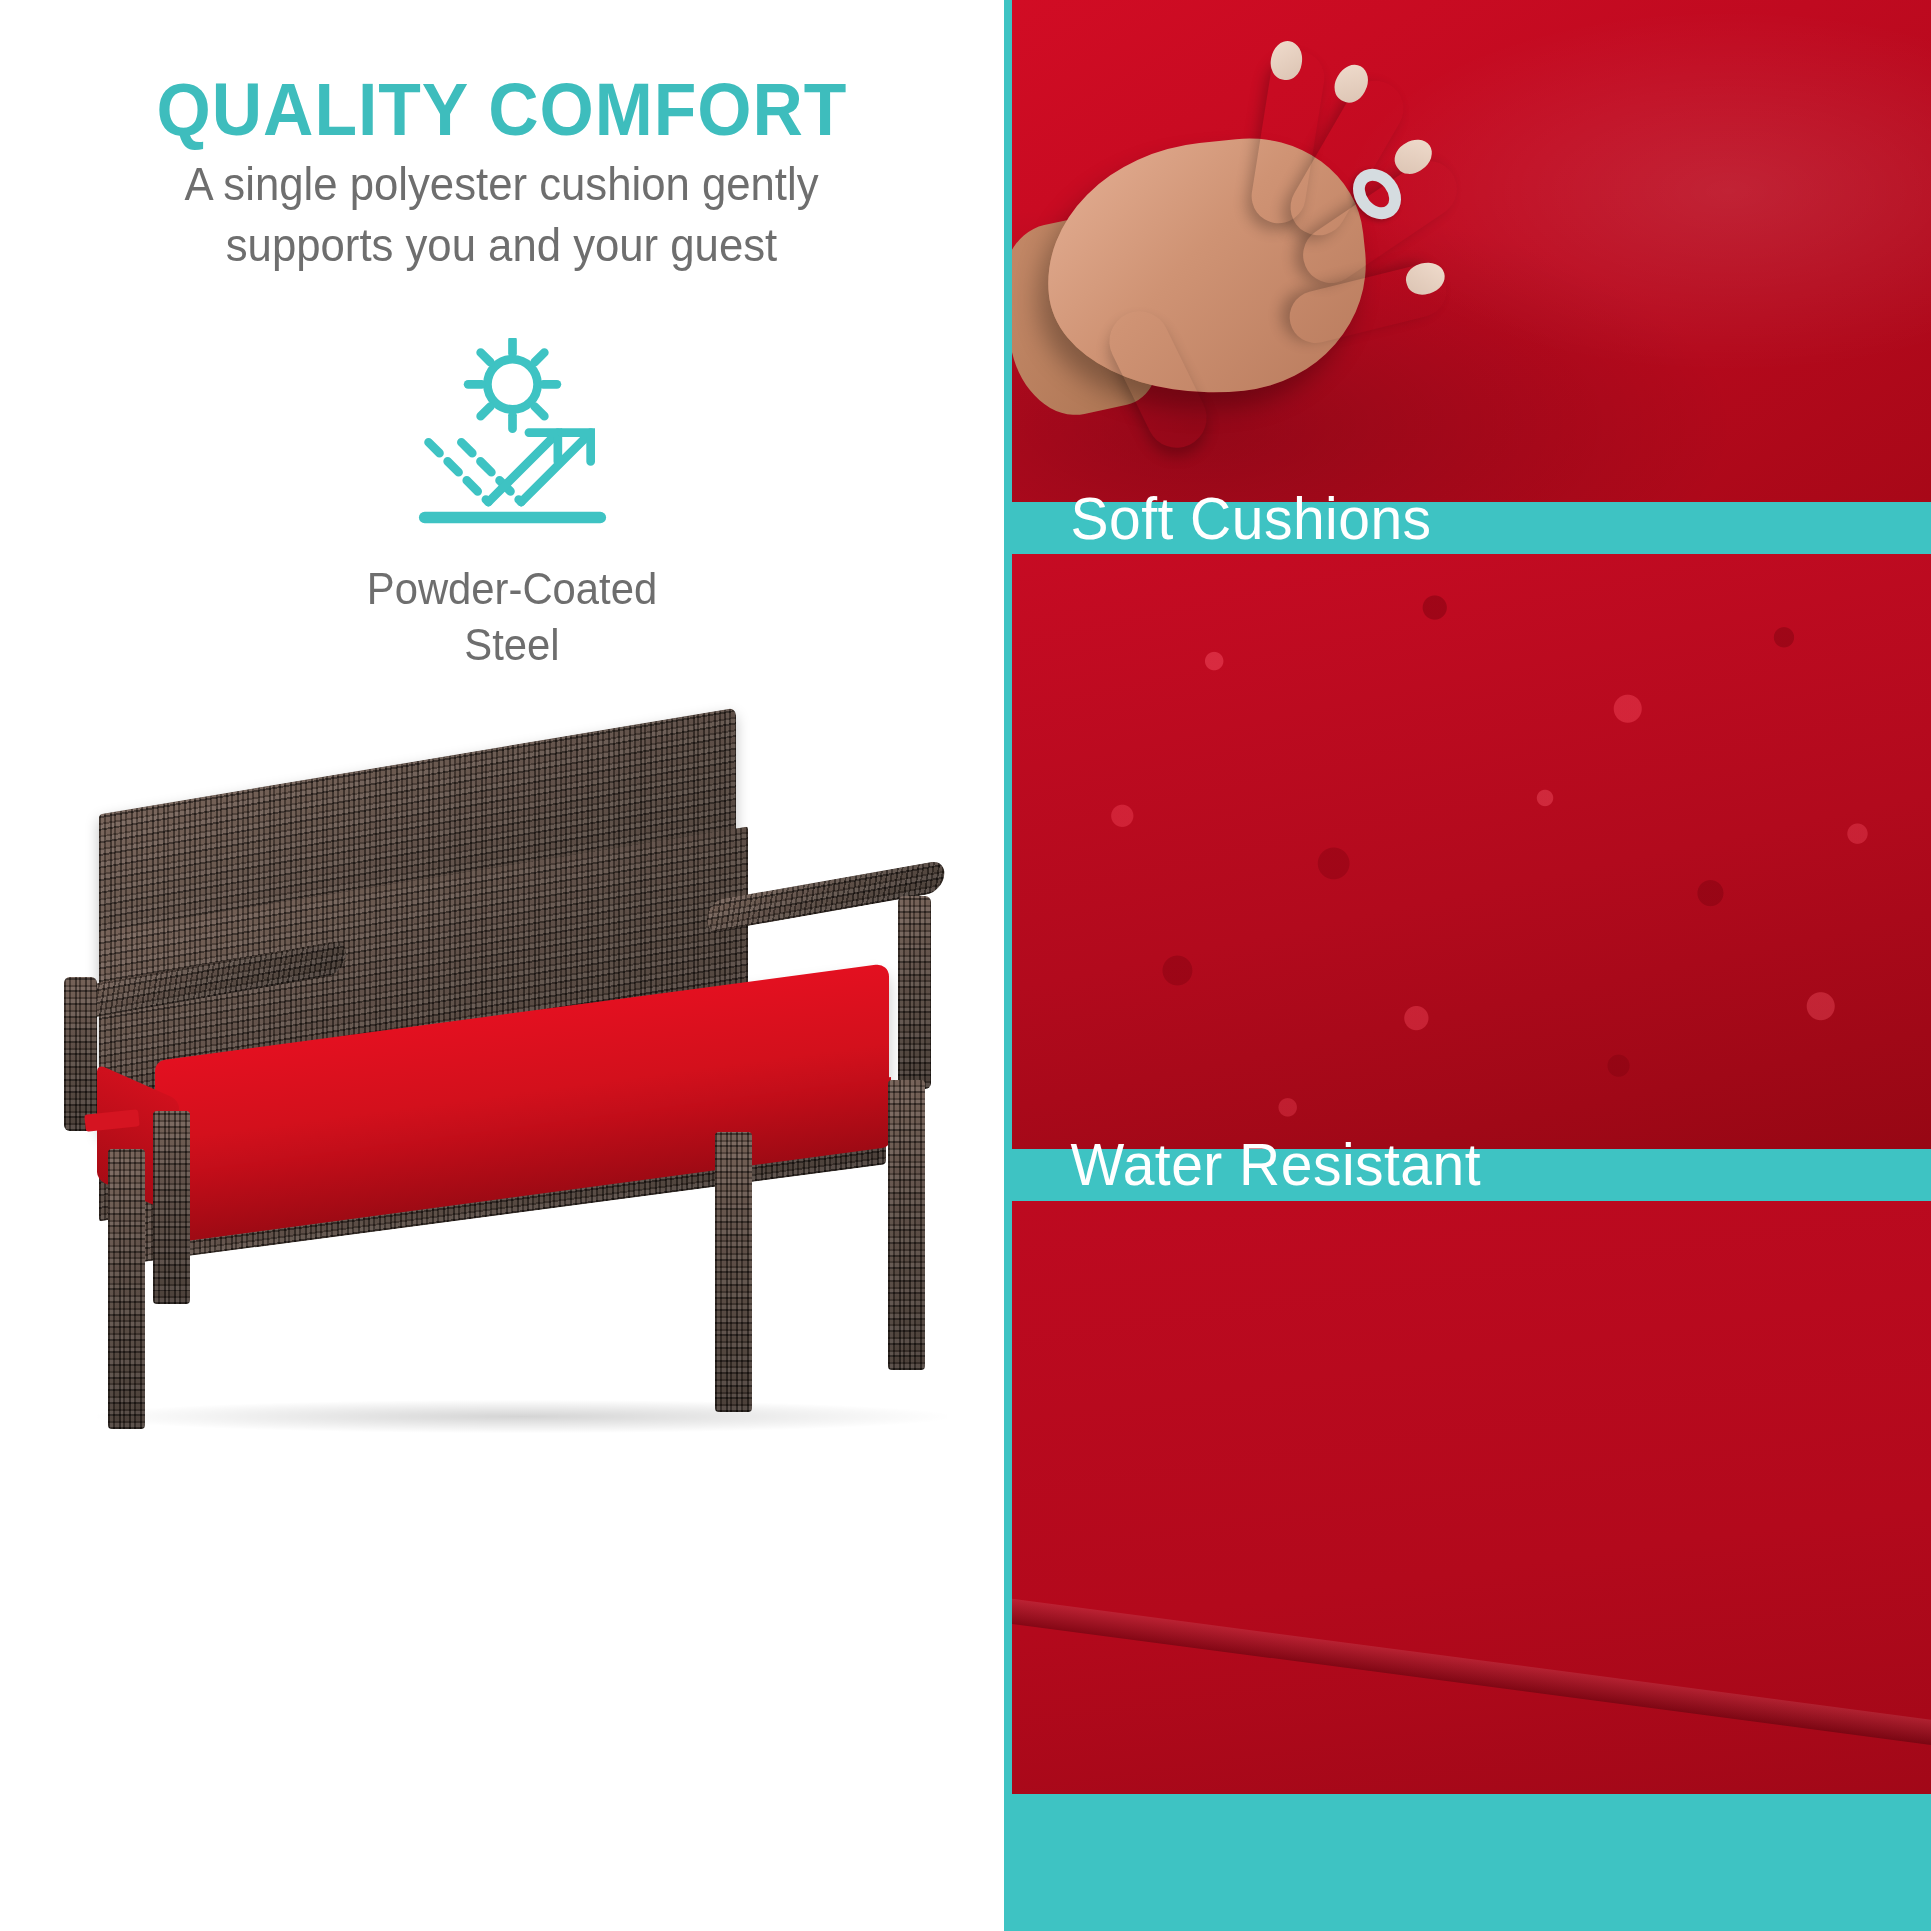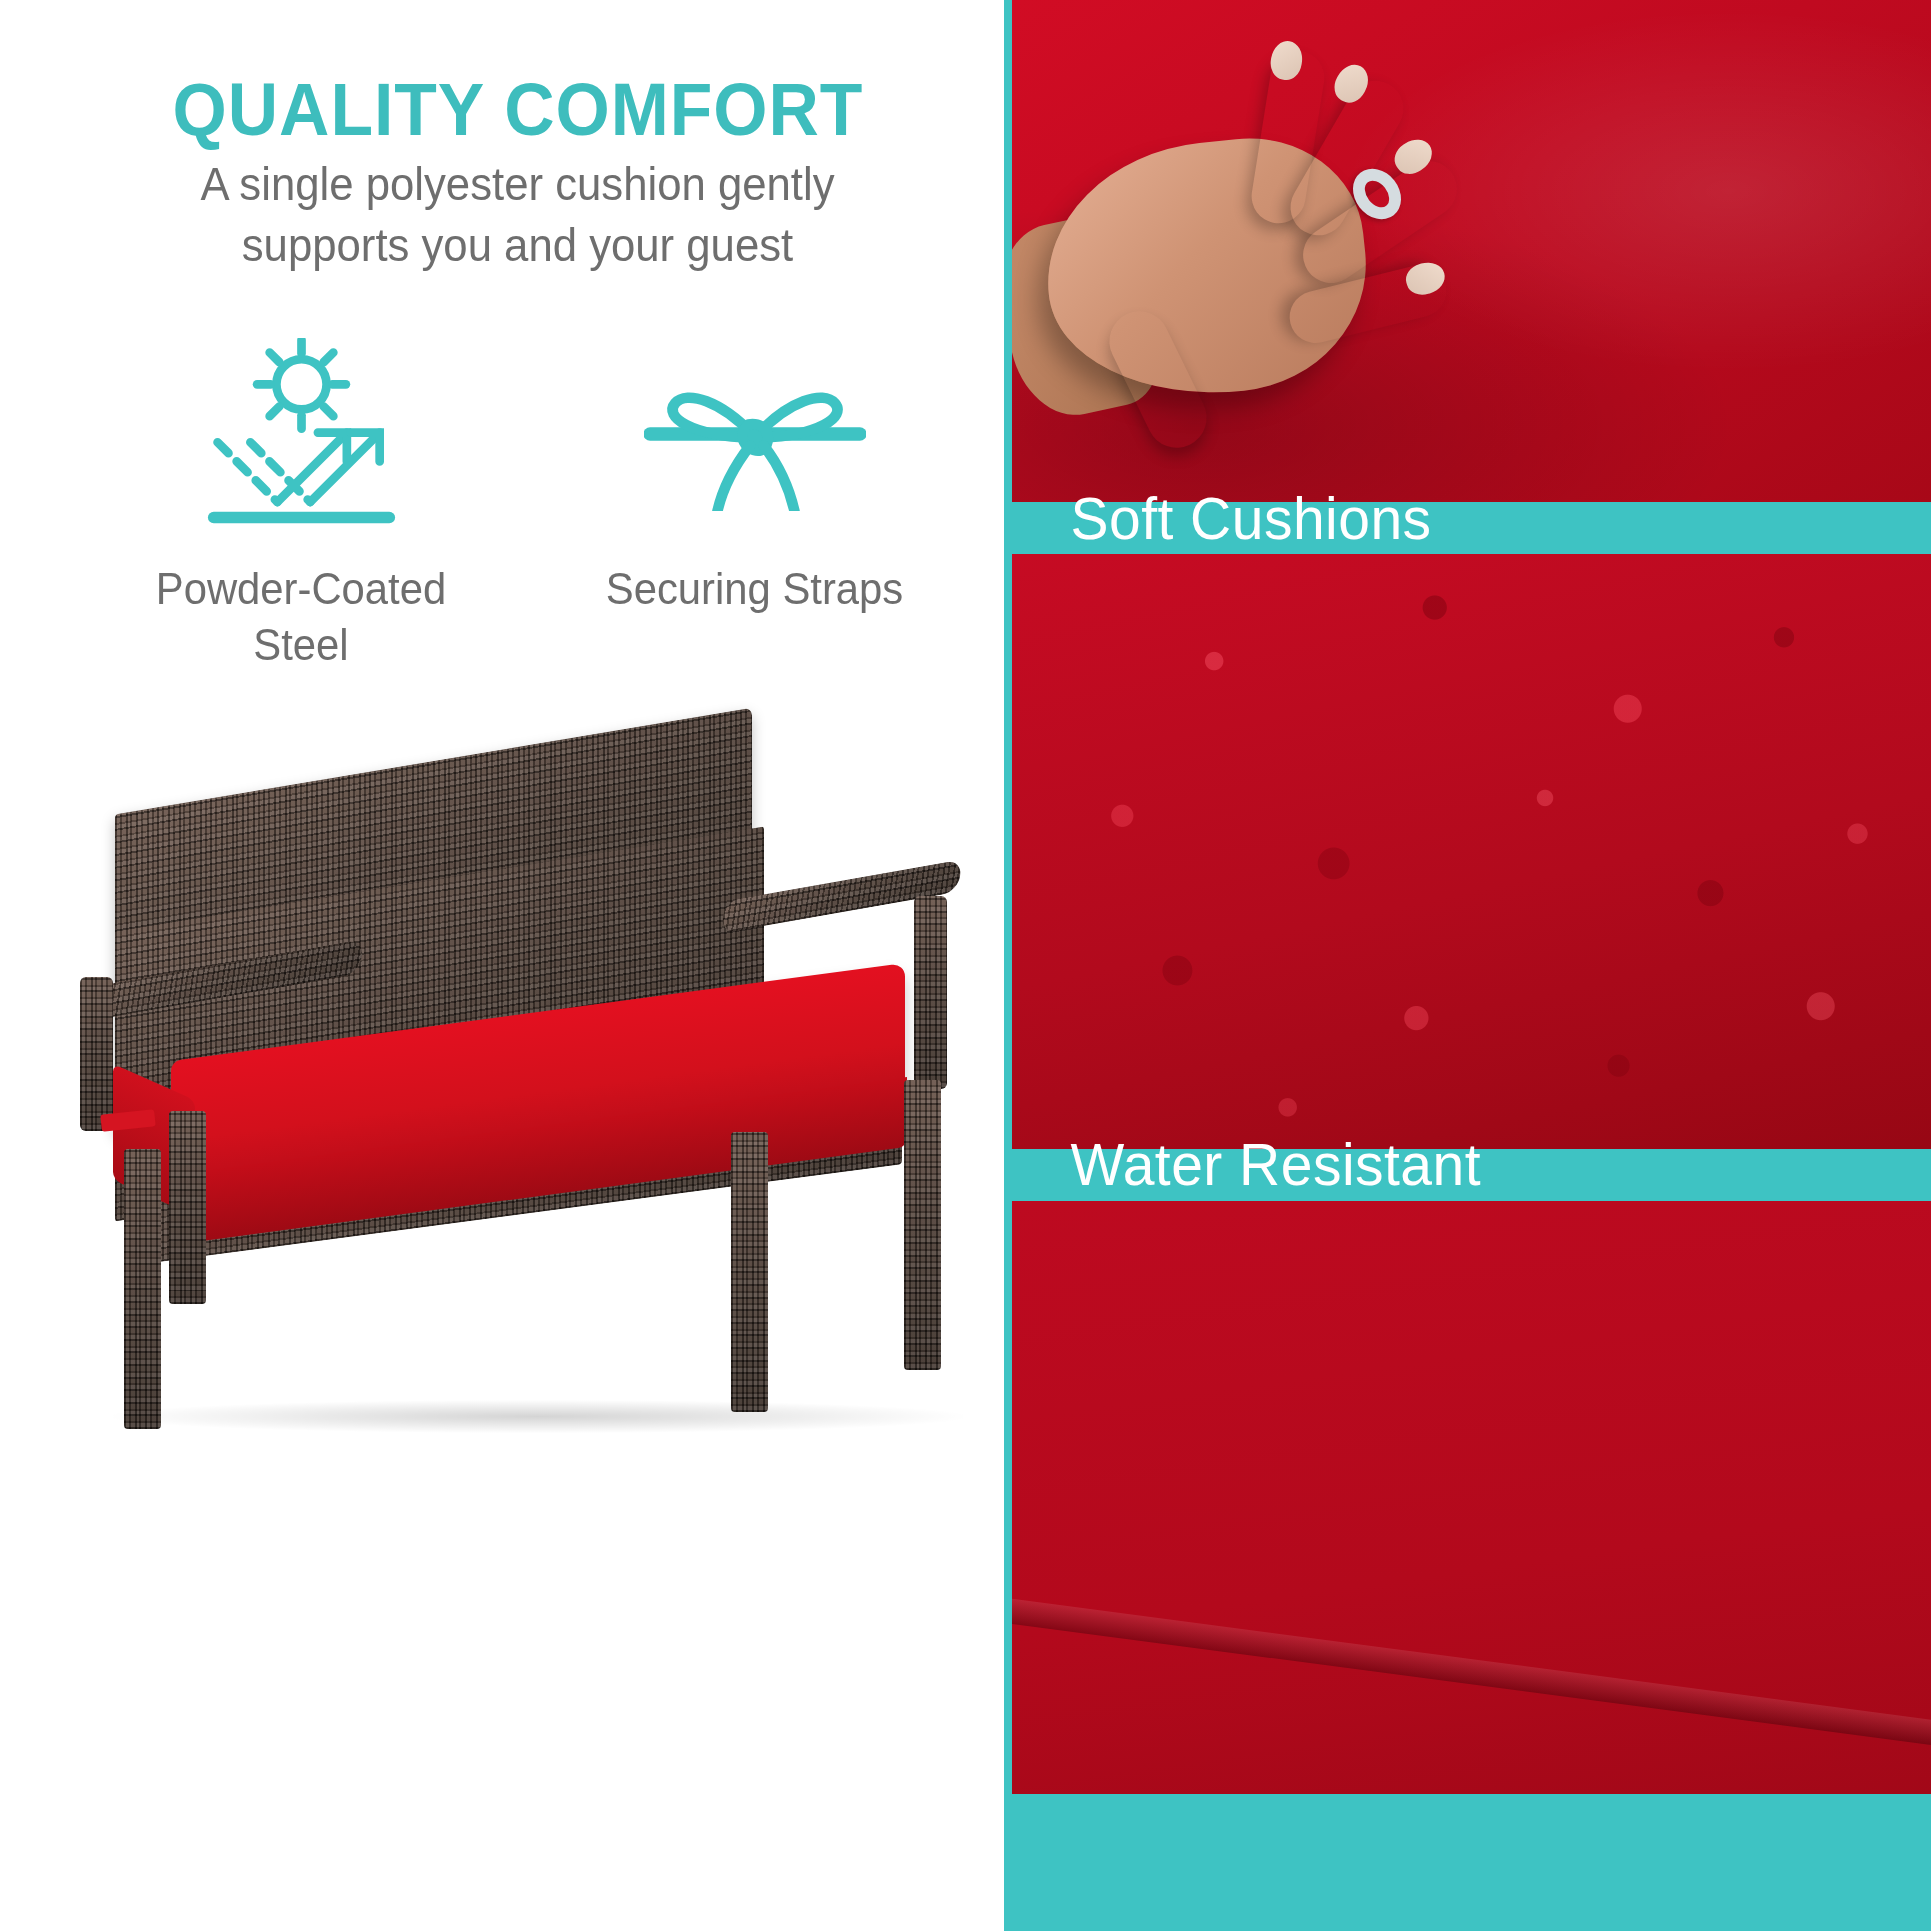--- a/index.html
+++ b/index.html
@@ -9,21 +9,20 @@
     font-family:"Liberation Sans", sans-serif;
     overflow:hidden;
   }
 
   #page { position:relative; width:1931px; height:1931px; background:#fff; }
 
   
   #left-panel {
     position:absolute; left:0; top:0; width:1004px; height:1931px;
     background:#ffffff;
-    margin-left:16px;
   }
 
   #headline {
     position:absolute; left:0; top:66px; width:1004px;
     text-align:center;
     font-size:75px; font-weight:bold; letter-spacing:1px;
     color:#3EBDBD;
     font-family:"Liberation Sans", sans-serif;
     transform:scaleX(0.93); transform-origin:center top;
     white-space:nowrap;
@@ -271,38 +270,20 @@
             <path d="M122 98 L152 98 L152 128"></path>
             <path d="M114 170 L186 98"></path>
             <path d="M156 98 L186 98 L186 128"></path>
 
             <line x1="14" y1="186" x2="196" y2="186" stroke-width="12"></line>
           </svg>
         </div>
         <div class="feature-label">Powder-Coated Steel</div>
       </div>
 
-      <div class="feature">
-        <div class="feature-icon">
-          <svg width="222" height="154" viewBox="0 0 230 160" fill="none" stroke="#3EC3C3" stroke-width="11" stroke-linecap="round" stroke-linejoin="round">
-
-            <line x1="6" y1="80" x2="224" y2="80" stroke-width="14"></line>
-
-            <path d="M112 80 C 80 46, 44 34, 32 48 C 20 62, 48 82, 112 84"></path>
-
-            <path d="M118 80 C 150 46, 186 34, 198 48 C 210 62, 182 82, 118 84"></path>
-
-            <path d="M108 70 C 100 78, 100 86, 108 94 C 118 100, 126 98, 128 88 C 130 76, 122 68, 108 70 Z" fill="#3EC3C3" stroke="#3EC3C3"></path>
-
-            <path d="M110 92 C 96 110, 82 134, 76 160"></path>
-            <path d="M124 92 C 138 110, 150 134, 156 160"></path>
-          </svg>
-        </div>
-        <div class="feature-label">Securing Straps</div>
-      </div>
 
     </div>
 
     <div id="bench-photo">
       <div id="shadow"></div>
       <div id="backrest" class="wicker"></div>
       <div id="backrest2" class="wicker"></div>
       <div id="arm-right-rail" class="wicker"></div>
       <div id="arm-right-post" class="wicker"></div>
       <div id="seat-frame" class="wicker"></div>

